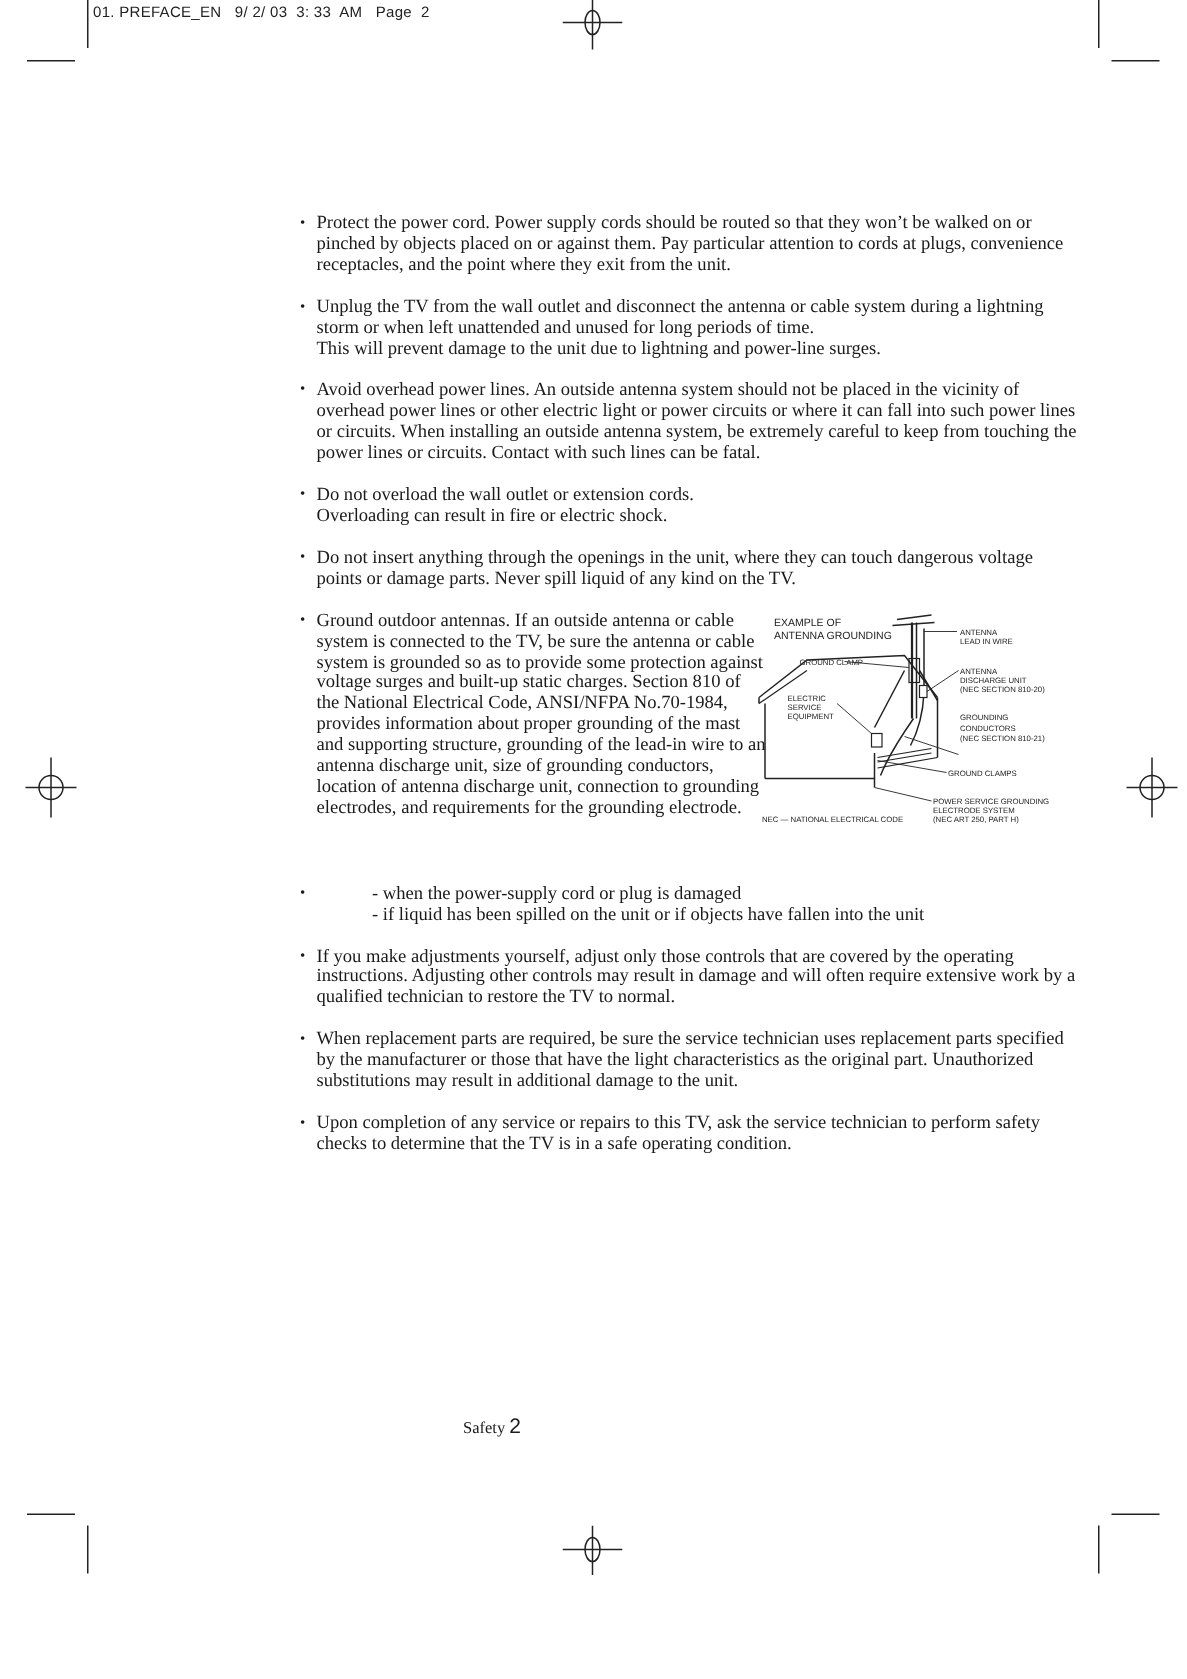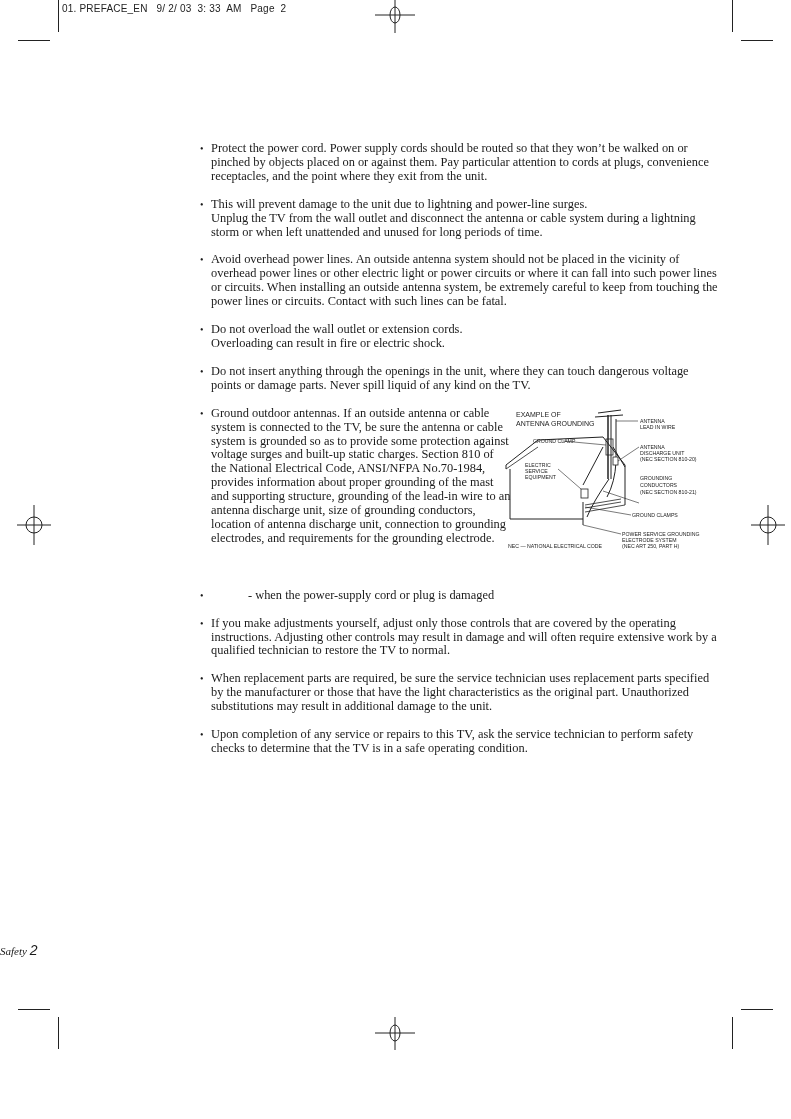--- a/index.html
+++ b/index.html
@@ -8,21 +8,21 @@
   .mark { position: absolute; background: #222; }
   .reg { position: absolute; width: 40px; height: 40px; }
   .content { position: absolute; left: 200px; top: 142px; width: 520px; font-size: 12.4px; line-height: 13.9px; }
   .item { position: relative; padding-left: 11px; margin-bottom: 14px; }
   .bullet { position: absolute; left: 0; top: 0; font-size: 10px; }
   .subs { padding-left: 37px; }
   .ground-wrap { position: relative; height: 168px; margin-bottom: 14px; }
   .ground-text { position: absolute; left: 0; top: 0; width: 300px; padding-left: 11px; }
   .diagram { position: absolute; left: 303px; top: 0px; width: 215px; height: 145px; }
   .diagram text { font-family: "Liberation Sans", "DejaVu Sans", sans-serif; fill: #222; }
-  .footer { position: absolute; top: 942px; left: 0; width: 656px; font-size: 11px; font-style: italic; }
+  .footer { position: absolute; top: 942px; left: 0; width: 656px; text-align: center; font-size: 11px; }
   .footer .num { font-family: "Liberation Sans", "DejaVu Sans", sans-serif; font-size: 14px; }
 </style>
 </head>
 <body>
 
 <div class="slug"><span>01. PREFACE_EN</span>   <span>9/ 2/ 03</span>  <span>3: 33  AM</span>   <span>Page  2</span></div>
 
 <div class="mark" style="left:58px;top:0;width:1px;height:32px;"></div>
 <div class="mark" style="left:18px;top:40px;width:32px;height:1px;"></div>
 <div class="mark" style="left:732px;top:0;width:1px;height:32px;"></div>
@@ -55,22 +55,22 @@
 
 <div class="content">
 
   <div class="item">
     <span class="bullet">•</span>
     <span>Protect the power cord. Power supply cords should be routed so that they won’t be walked on or pinched by objects placed on or against them. Pay particular attention to cords at plugs, convenience receptacles, and the point where they exit from the unit.</span>
   </div>
 
   <div class="item">
     <span class="bullet">•</span>
+    <div>Unplug the TV from the wall outlet and disconnect the antenna or cable system during a lightning storm or when left unattended and unused for long periods of time.</div>
     <div>This will prevent damage to the unit due to lightning and power-line surges.</div>
-    <div>Unplug the TV from the wall outlet and disconnect the antenna or cable system during a lightning storm or when left unattended and unused for long periods of time.</div>
   </div>
 
   <div class="item">
     <span class="bullet">•</span>
     <span>Avoid overhead power lines. An outside antenna system should not be placed in the vicinity of overhead power lines or other electric light or power circuits or where it can fall into such power lines or circuits. When installing an outside antenna system, be extremely careful to keep from touching the power lines or circuits. Contact with such lines can be fatal.</span>
   </div>
 
   <div class="item">
     <span class="bullet">•</span>
     <div>Do not overload the wall outlet or extension cords.</div>
@@ -141,20 +141,21 @@
       <text x="119" y="135" font-size="5.2">ELECTRODE SYSTEM</text>
       <text x="119" y="141" font-size="5.2">(NEC ART 250, PART H)</text>
       <text x="5" y="141" font-size="5.2">NEC — NATIONAL ELECTRICAL CODE</text>
     </svg>
   </div>
 
   <div class="item">
     <span class="bullet">•</span>
     <div class="subs">
       <div>- when the power-supply cord or plug is damaged</div>
+      <div>- if liquid has been spilled on the unit or if objects have fallen into the unit</div>
     </div>
   </div>
 
   <div class="item">
     <span class="bullet">•</span>
     <span>If you make adjustments yourself, adjust only those controls that are covered by the operating instructions. Adjusting other controls may result in damage and will often require extensive work by a qualified technician to restore the TV to normal.</span>
   </div>
 
   <div class="item">
     <span class="bullet">•</span>

